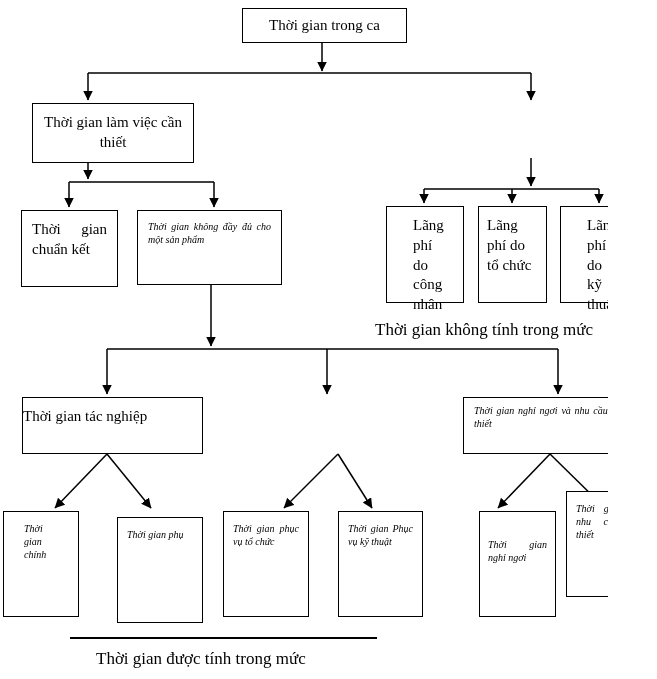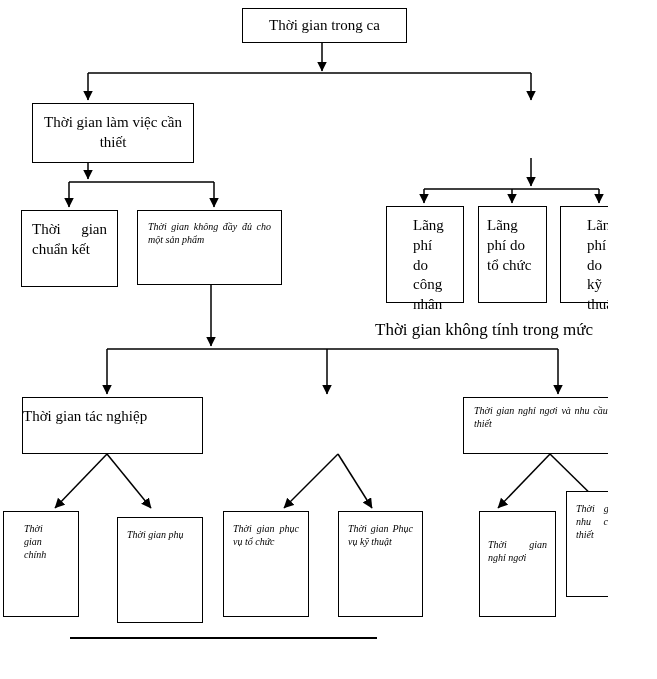--- a/index.html
+++ b/index.html
@@ -95,14 +95,15 @@
   <div class="box topcenter" style="left:22px;top:397px;width:181px;height:57px;">Thời gian tác nghiệp</div>
   <div class="box para ital" style="left:463px;top:397px;width:174px;height:57px;padding-top:6px;">Thời gian nghỉ ngơi và nhu cầu cần thiết</div>
 
   <div class="box para ital" style="left:3px;top:511px;width:76px;height:106px;padding:10px 20px;">Thời gian chính</div>
   <div class="box para ital" style="left:117px;top:517px;width:86px;height:106px;padding:10px 9px;">Thời gian phụ</div>
   <div class="box para ital" style="left:223px;top:511px;width:86px;height:106px;padding:10px 9px;">Thời gian phục vụ tổ chức</div>
   <div class="box para ital" style="left:338px;top:511px;width:85px;height:106px;padding:10px 9px;">Thời gian Phục vụ kỹ thuật</div>
   <div class="box para ital" style="left:443px;top:511px;width:77px;height:106px;padding:26px 8px;margin-left:36px;">Thời gian nghỉ ngơi</div>
   <div class="box para ital" style="left:558px;top:491px;width:89px;height:106px;padding:10px 9px;margin-left:8px;">Thời gian cho nhu cầu cần thiết</div>
 
+  <div class="note" style="left:96px;top:649px;">Thời gian được tính trong mức</div>
 
 </div>
 
 </body></html>

